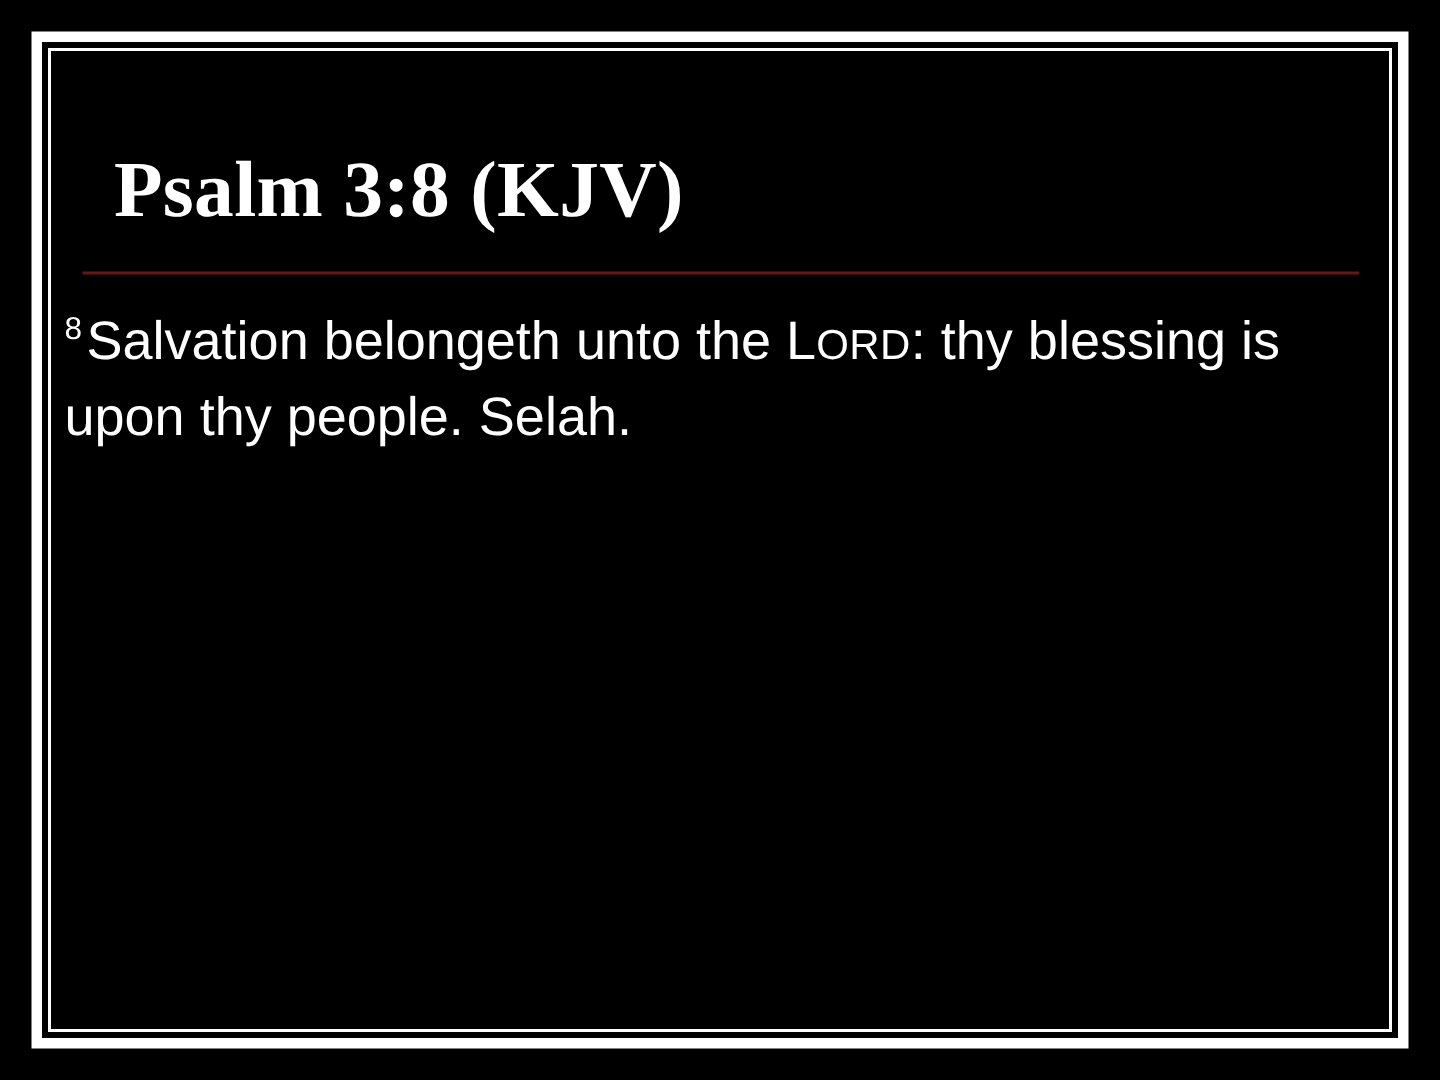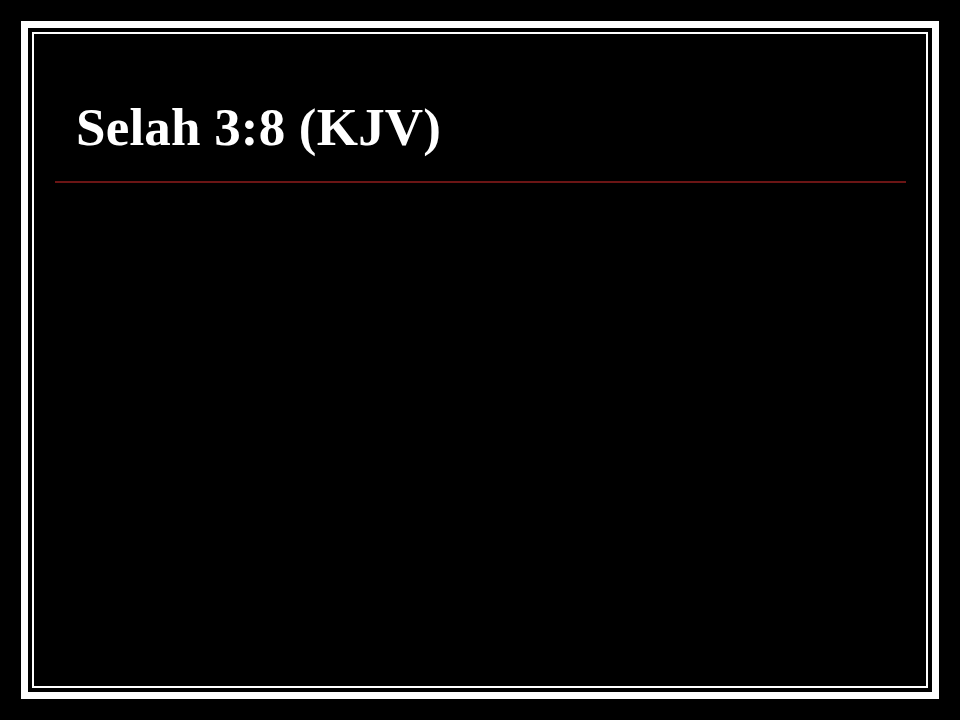--- a/index.html
+++ b/index.html
@@ -109,19 +109,22 @@
 </style>
 </head>
 <body>
 
 <div id="slide-root">
 
   <div class="frame-outer"></div>
   <div class="frame-inner"></div>
 
   <div class="title-block">
-    <h1 class="slide-title">Selah 3:8 (KJV)</h1>
+    <h1 class="slide-title">Psalm 3:8 (KJV)</h1>
   </div>
 
   <div class="title-divider"></div>
 
+  <div class="body-block">
+    <p class="body-text"><span class="verse-number">8</span><span>Salvation belongeth unto the </span><span class="divine-name"><span class="dn-cap">L</span><span class="dn-small">ORD</span></span><span>: thy blessing is upon thy people. Selah.</span></p>
+  </div>
 
 </div>
 
 </body></html>

